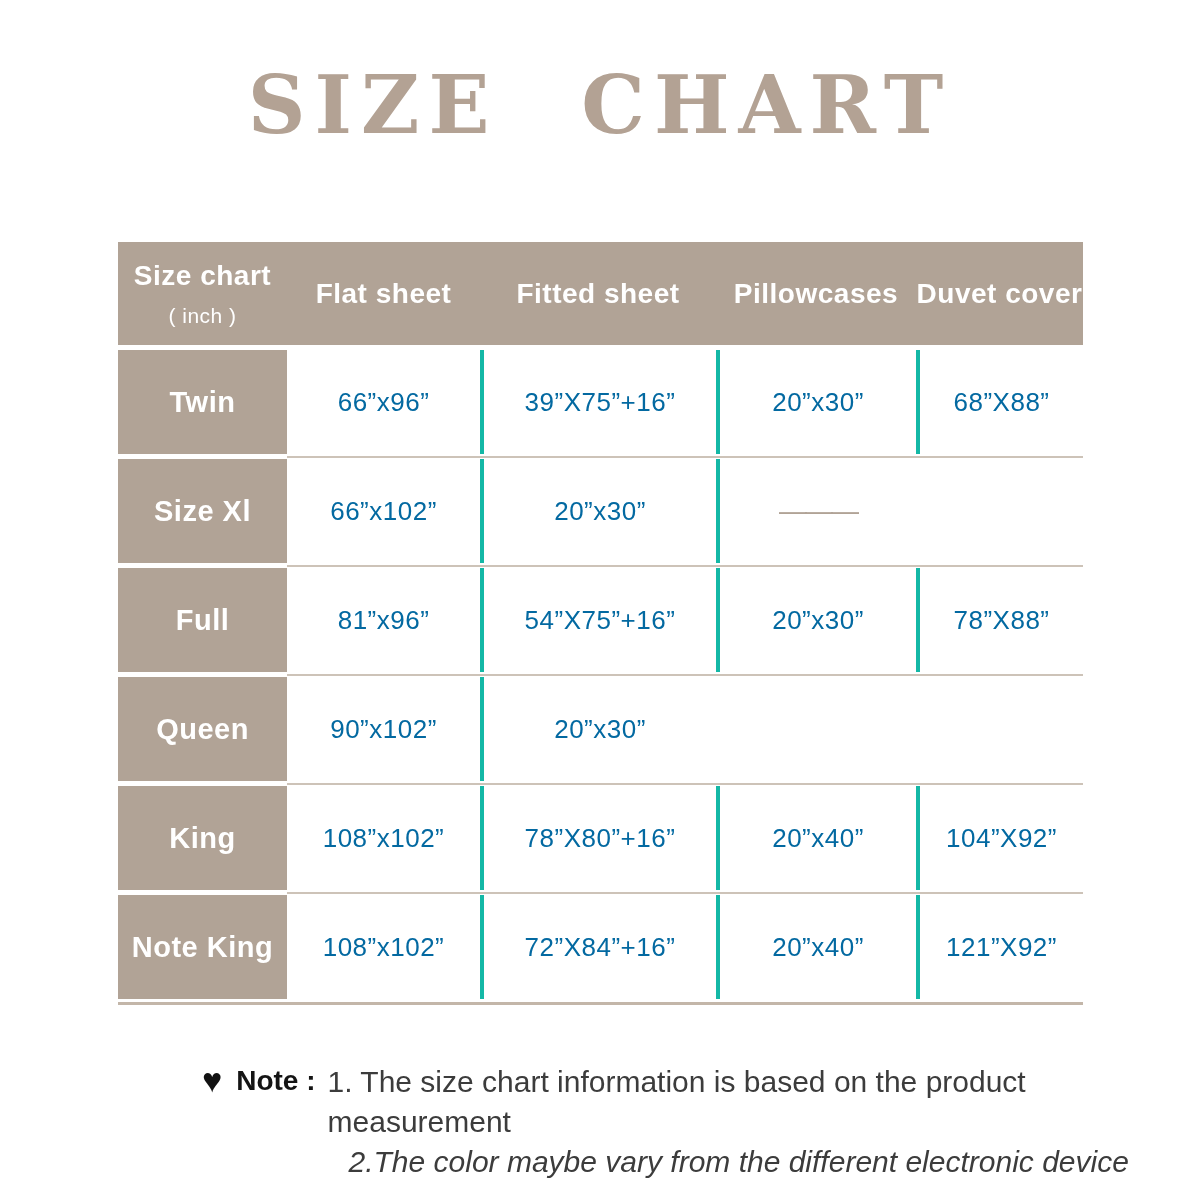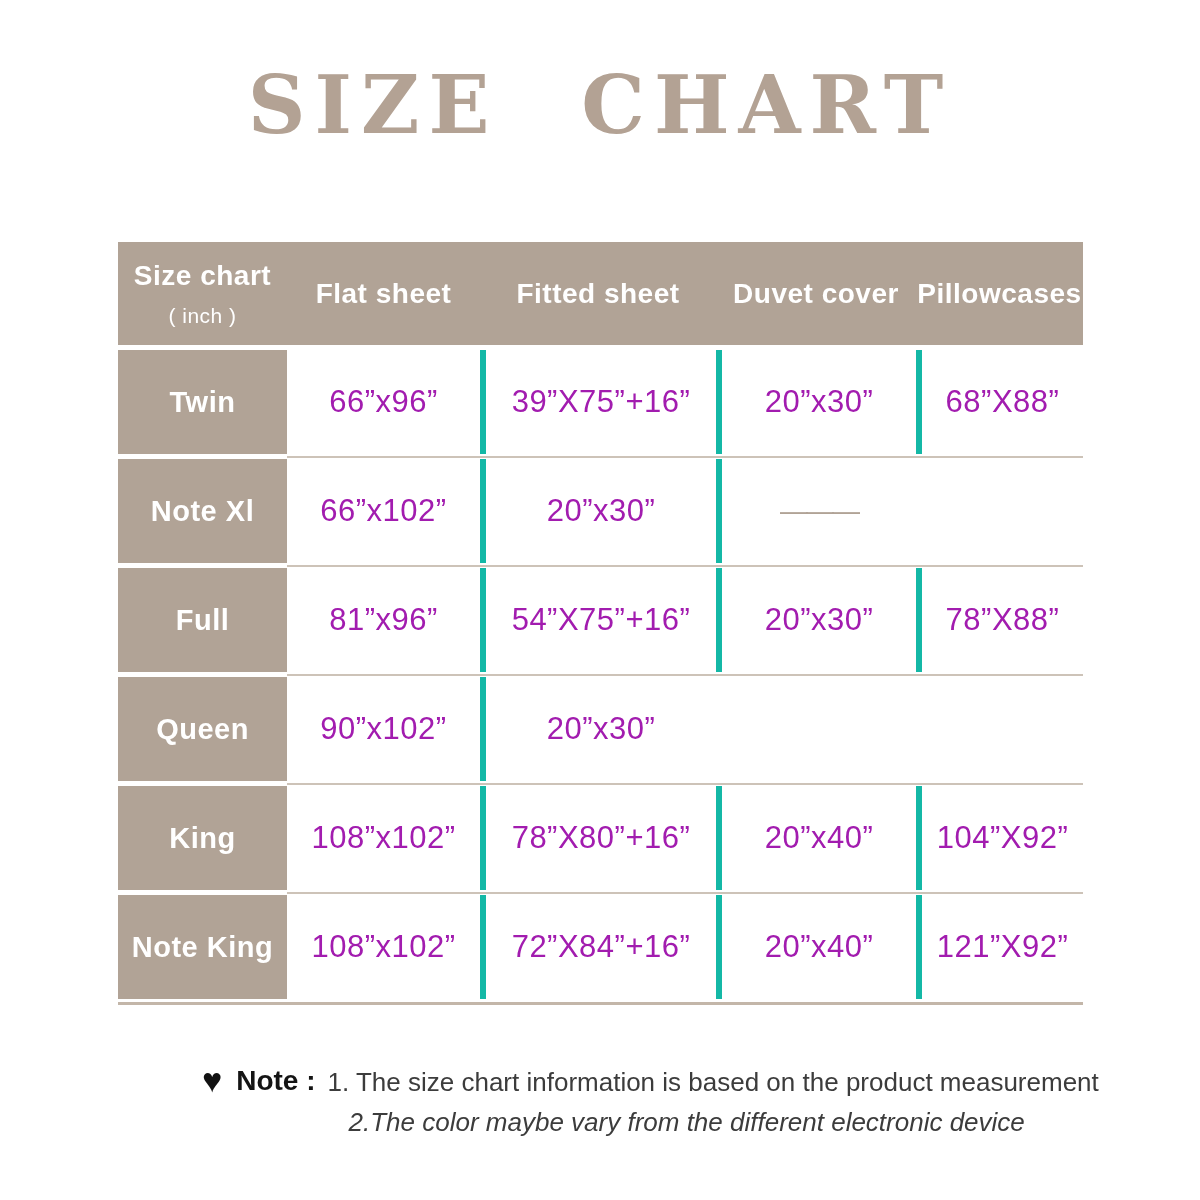--- a/index.html
+++ b/index.html
@@ -82,26 +82,26 @@
     color: #ffffff;
     font-size: 29px;
     font-weight: 600;
     letter-spacing: 0.5px;
   }
   .data-cell {
     background: #ffffff;
     display: flex;
     align-items: center;
     justify-content: center;
-    color: #a21caf;
-    font-size: 31px;
+    color: #0369a1;
+    font-size: 26px;
     letter-spacing: 0.5px;
   }
   .data-cell + .data-cell {
-    border-left: 6px solid #14b8a6;
+    border-left: 4px solid #14b8a6;
   }
   .data-cell.dash {
     color: #b1a396;
     letter-spacing: -2px;
     font-size: 28px;
   }
 
   
   .note {
     position: absolute;
@@ -118,21 +118,21 @@
   }
   .note-label {
     font-size: 28px;
     font-weight: 700;
     color: #141414;
     line-height: 38px;
     margin-right: 12px;
     white-space: nowrap;
   }
   .note-lines {
-    font-size: 26px;
+    font-size: 30px;
     color: #3c3c3c;
     line-height: 40px;
   }
   .note-line2 {
     padding-left: 21px;
     font-style: italic;
   }
 </style>
 </head>
 <body>
@@ -141,34 +141,34 @@
 
 <div class="size-table">
 
   <div class="trow header">
     <div class="hcell">
       <span>Size chart</span>
       <span class="sub">( inch )</span>
     </div>
     <div class="hcell">Flat sheet</div>
     <div class="hcell">Fitted sheet</div>
+    <div class="hcell">Pillowcases</div>
     <div class="hcell">Duvet cover</div>
-    <div class="hcell">Pillowcases</div>
   </div>
 
   <div class="trow data sep">
     <div class="label-cell">Twin</div>
     <div class="data-cell">66”x96”</div>
     <div class="data-cell">39”X75”+16”</div>
     <div class="data-cell">20”x30”</div>
     <div class="data-cell">68”X88”</div>
   </div>
 
   <div class="trow data sep">
-    <div class="label-cell">Note Xl</div>
+    <div class="label-cell">Size Xl</div>
     <div class="data-cell">66”x102”</div>
     <div class="data-cell">20”x30”</div>
     <div class="data-cell dash">———</div>
   </div>
 
   <div class="trow data sep">
     <div class="label-cell">Full</div>
     <div class="data-cell">81”x96”</div>
     <div class="data-cell">54”X75”+16”</div>
     <div class="data-cell">20”x30”</div>

